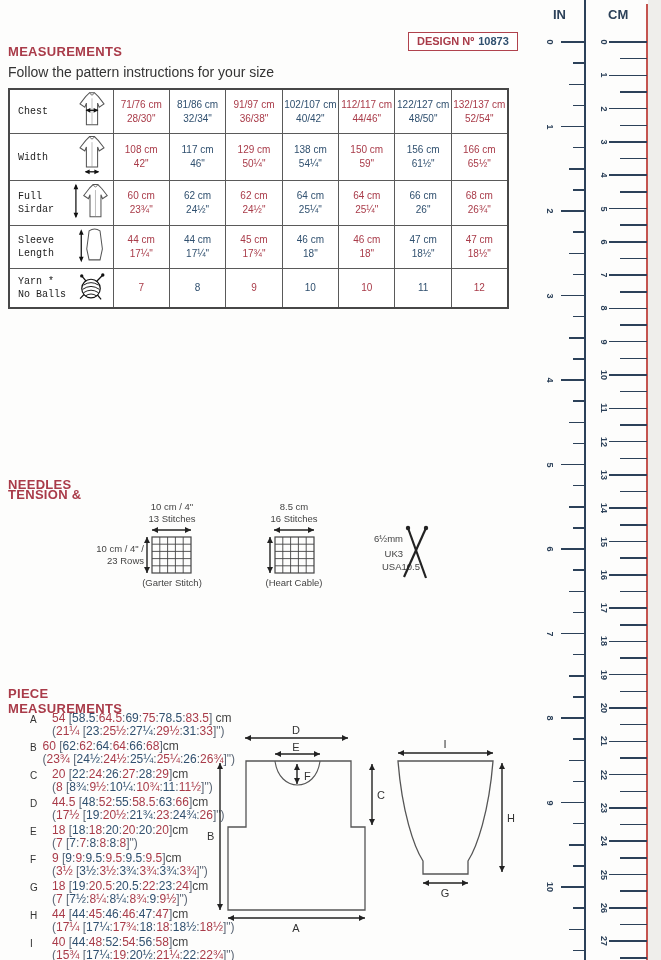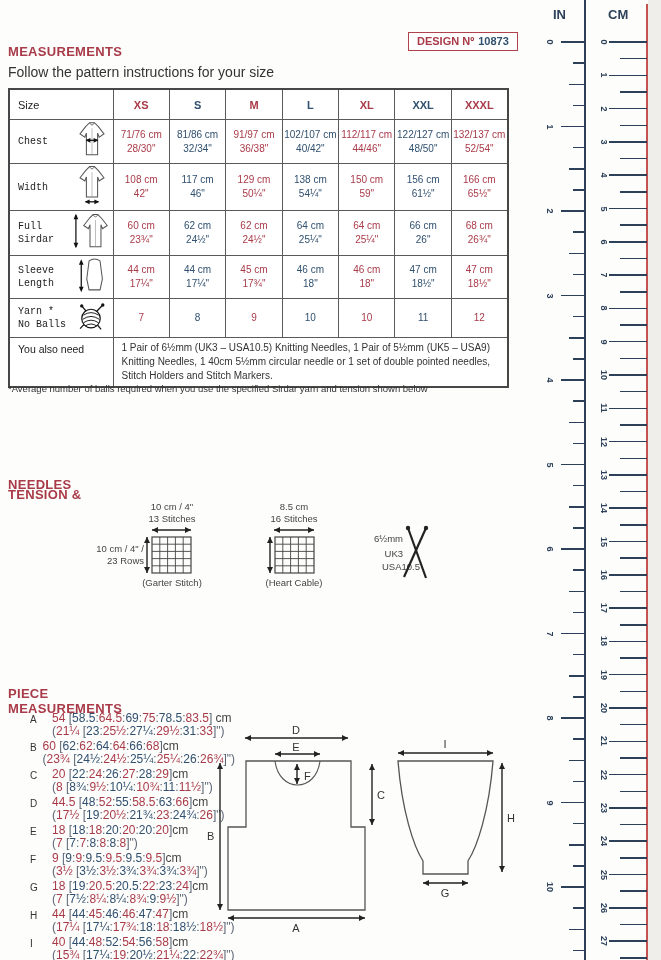--- a/index.html
+++ b/index.html
@@ -71,30 +71,20 @@
           <col style="width:104px">
           <col style="width:56.4px">
           <col style="width:56.4px">
           <col style="width:56.4px">
           <col style="width:56.4px">
           <col style="width:56.4px">
           <col style="width:56.4px">
           <col style="width:56.4px">
         </colgroup>
         <tbody>
-          <tr class="hdr">
-            <td class="lbl">Size</td>
-            <td class="sz red">XS</td>
-            <td class="sz blue">S</td>
-            <td class="sz red">M</td>
-            <td class="sz blue">L</td>
-            <td class="sz red">XL</td>
-            <td class="sz blue">XXL</td>
-            <td class="sz red">XXXL</td>
-          </tr>
           <tr style="height:43px">
             <td class="lbl">
               <div class="cellflex">
                 <span class="lab" style="white-space: pre-line;">Chest</span>
                 <span><svg width="32" height="37" viewBox="0 0 40 46">
                     <path d="M12,7 L17,2 L23,2 L28,7 L35,16 L29,20 L27,15 L27,42 L13,42 L13,15 L11,20 L5,16 Z" fill="none" stroke="#555" stroke-width="1.3"></path>
                     <path d="M17,2 Q20,8 23,2" fill="none" stroke="#555"></path>
                     <line x1="20" y1="9" x2="20" y2="42" stroke="#888" stroke-width="0.7"></line>
                     <line x1="13" y1="24" x2="27" y2="24" stroke="#111" stroke-width="1.6"></line>
                     <polygon points="12,24 18,21 18,27" fill="#111"></polygon>
@@ -193,29 +183,24 @@
               </div>
             </td>
             <td class="red">7</td>
             <td class="blue">8</td>
             <td class="red">9</td>
             <td class="blue">10</td>
             <td class="red">10</td>
             <td class="blue">11</td>
             <td class="red">12</td>
           </tr>
-          <tr>
-            <td class="lbl" style="vertical-align:top;padding-top:4px;font-size:10.5px;">You also need</td>
-            <td class="infotxt" colspan="7">1 Pair of 6½mm (UK3 – USA10.5) Knitting Needles, 1 Pair of 5½mm (UK5 – USA9) Knitting Needles, 1 40cm 5½mm circular needle or 1 set of double pointed needles, Stitch Holders and Stitch Markers.</td>
-          </tr>
         </tbody>
       </table>
     </div>
 
-  <div class="footnote">*Average number of balls required when you use the specified Sirdar yarn and tension shown below</div>
 
   <div class="h-red" style="left:8px;top:487px;">TENSION &amp;</div>
   <div class="h-red" style="left:8px;top:477px;">NEEDLES</div>
 
   <div class="tlabel t-center" style="left:132px;top:501px;width:80px;">10 cm / 4"</div>
   <div class="tlabel t-center" style="left:132px;top:513px;width:80px;">13 Stitches</div>
   <div class="tlabel t-right" style="left:62px;top:543px;width:82px;">10 cm / 4" /</div>
   <div class="tlabel t-right" style="left:62px;top:555px;width:82px;">23 Rows</div>
   <div class="tlabel t-center" style="left:132px;top:577px;width:80px;">(Garter Stitch)</div>
 

